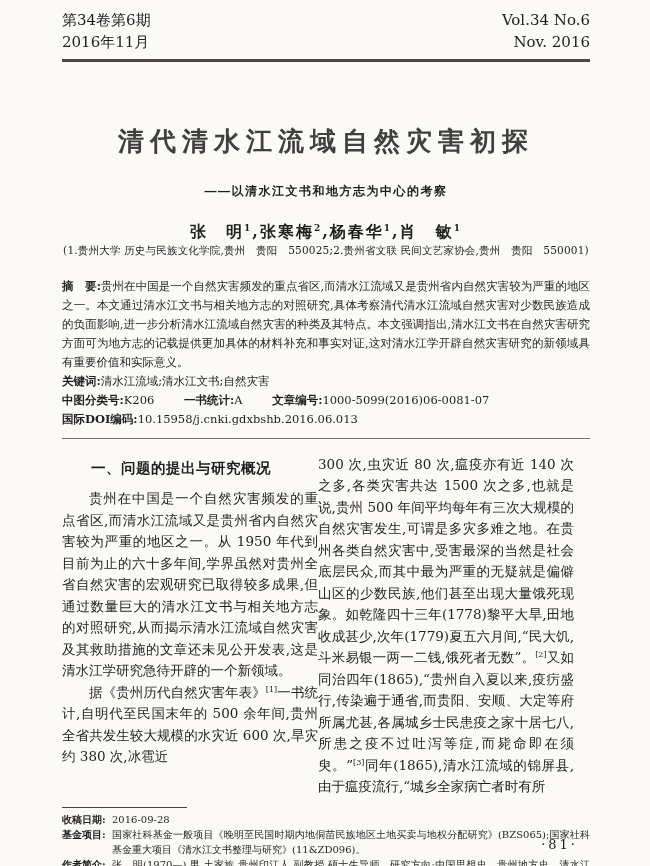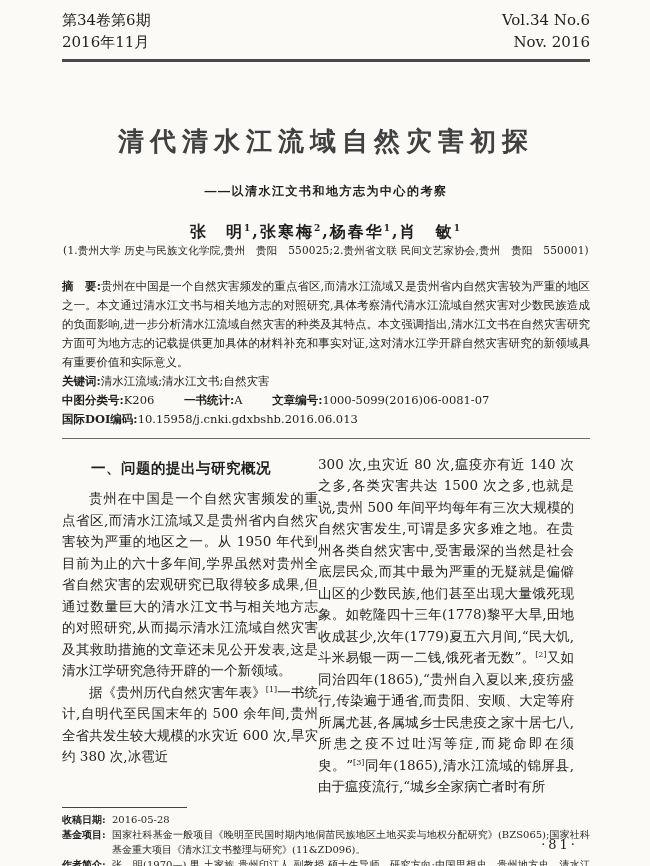--- a/index.html
+++ b/index.html
@@ -117,21 +117,21 @@
       </div>
       <div class="col">
         <p class="para para-cont">300 次,虫灾近 80 次,瘟疫亦有近 140 次之多,各类灾害共达 1500 次之多,也就是说,贵州 500 年间平均每年有三次大规模的自然灾害发生,可谓是多灾多难之地。在贵州各类自然灾害中,受害最深的当然是社会底层民众,而其中最为严重的无疑就是偏僻山区的少数民族,他们甚至出现大量饿死现象。如乾隆四十三年(1778)黎平大旱,田地收成甚少,次年(1779)夏五六月间,“民大饥,斗米易银一两一二钱,饿死者无数”。<sup>[2]</sup>又如同治四年(1865),“贵州自入夏以来,疫疠盛行,传染遍于通省,而贵阳、安顺、大定等府所属尤甚,各属城乡士民患疫之家十居七八,所患之疫不过吐泻等症,而毙命即在须臾。”<sup>[3]</sup>同年(1865),清水江流域的锦屏县,由于瘟疫流行,“城乡全家病亡者时有所</p>
       </div>
     </div>
 
     <div class="fn-rule"></div>
     <div class="footnotes">
       <div class="fn-row">
         <div class="fn-label">收稿日期:</div>
-        <div class="fn-text">2016-05-28</div>
+        <div class="fn-text">2016-09-28</div>
       </div>
       <div class="fn-row">
         <div class="fn-label">基金项目:</div>
         <div class="fn-text">国家社科基金一般项目《晚明至民国时期内地侗苗民族地区土地买卖与地权分配研究》(BZS065);国家社科基金重大项目《清水江文书整理与研究》(11&amp;ZD096)。</div>
       </div>
       <div class="fn-row">
         <div class="fn-label">作者简介:</div>
         <div class="fn-text">张　明(1970—),男,土家族,贵州印江人,副教授,硕士生导师。研究方向:中国思想史、贵州地方史、清水江学、教育学。</div>
       </div>
 

